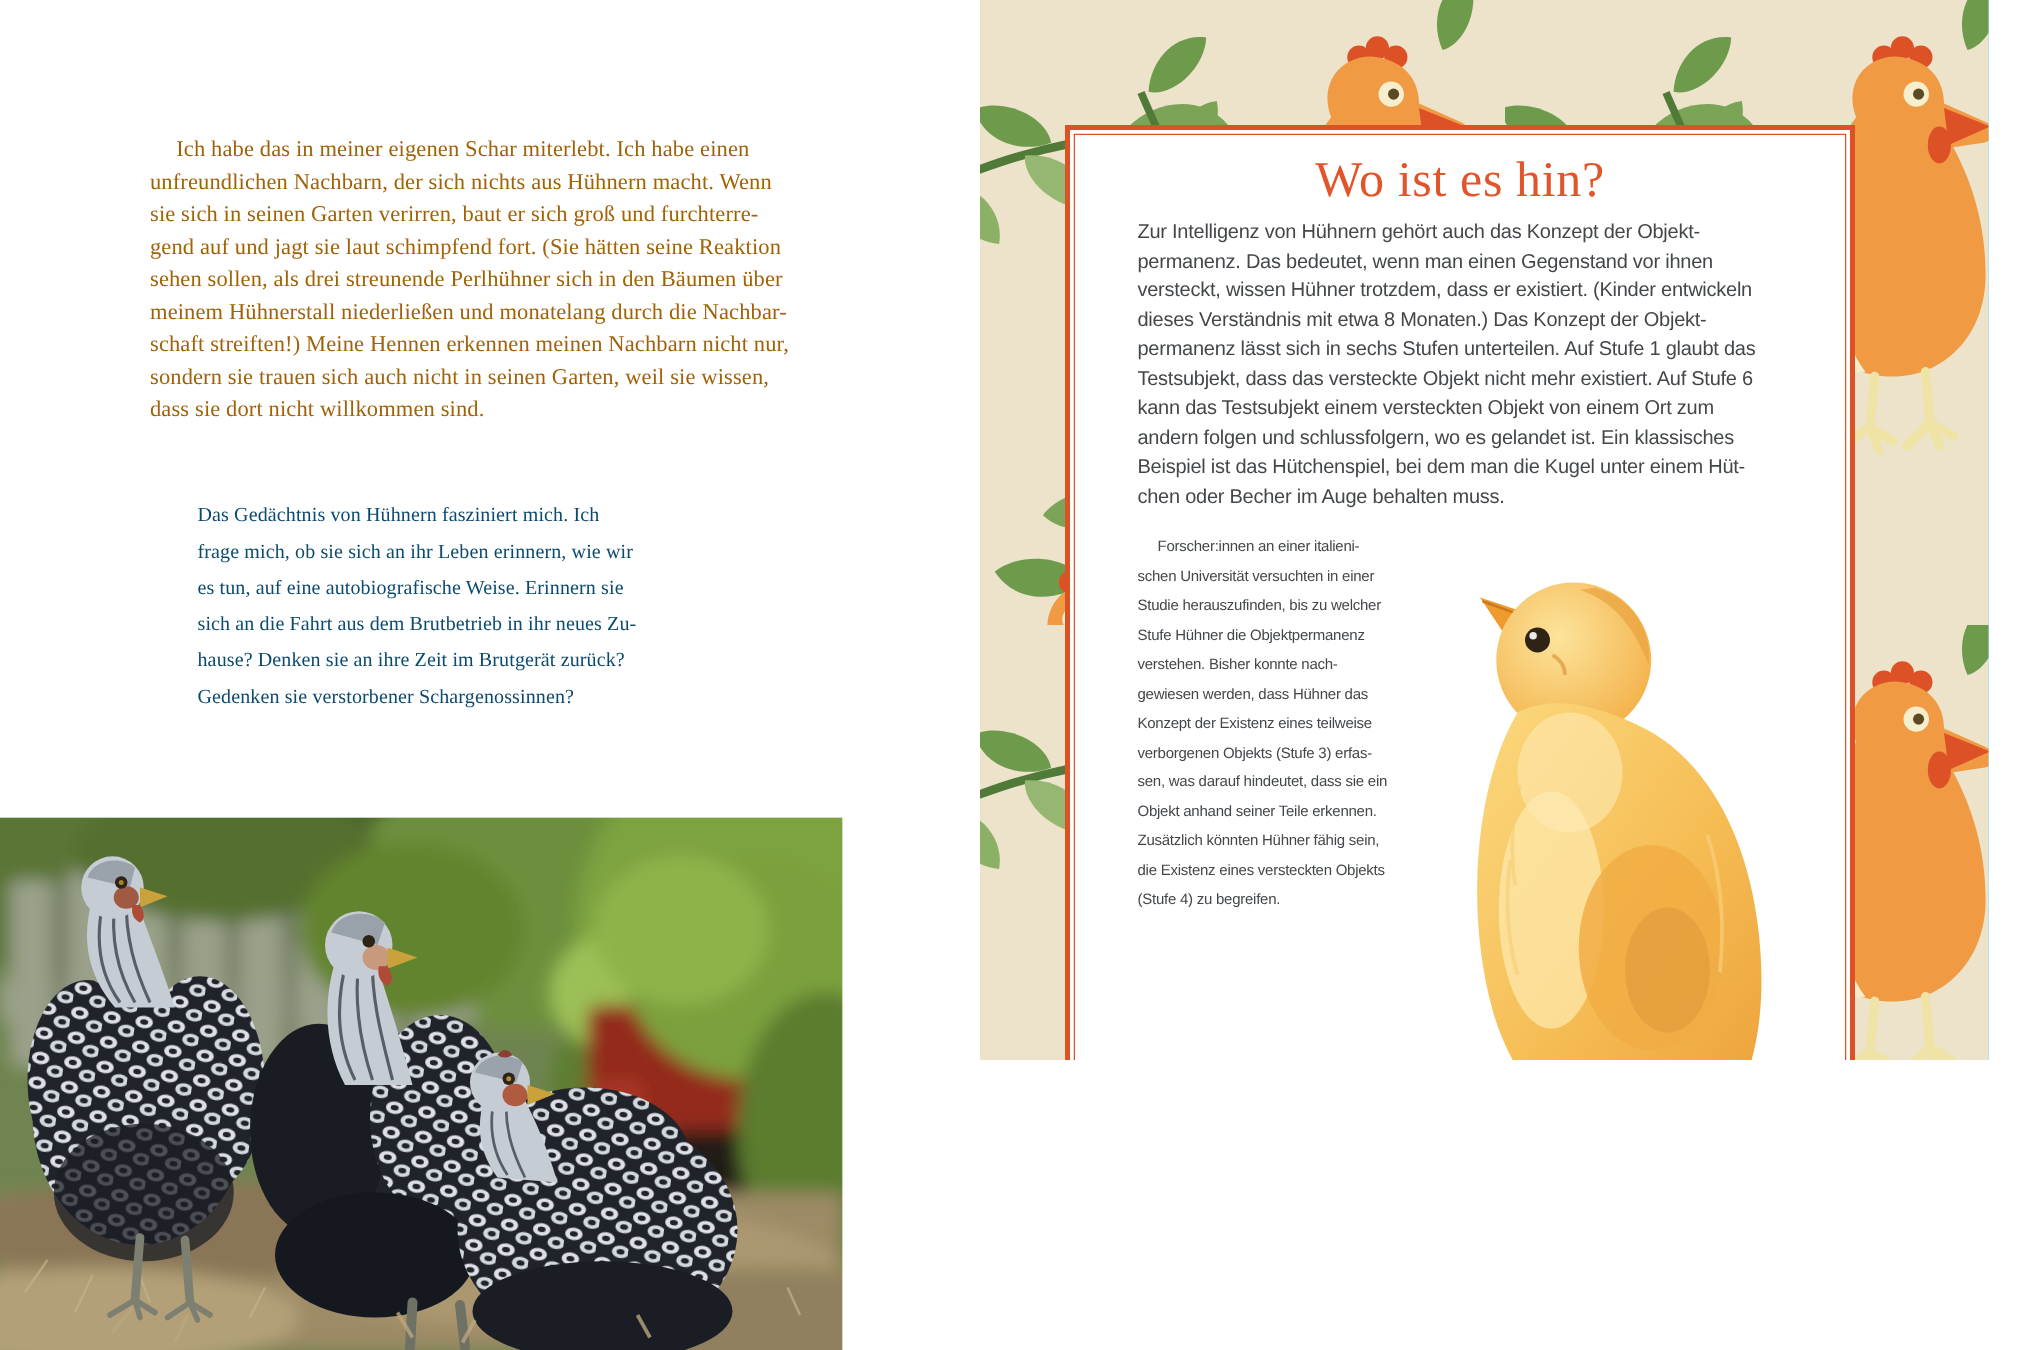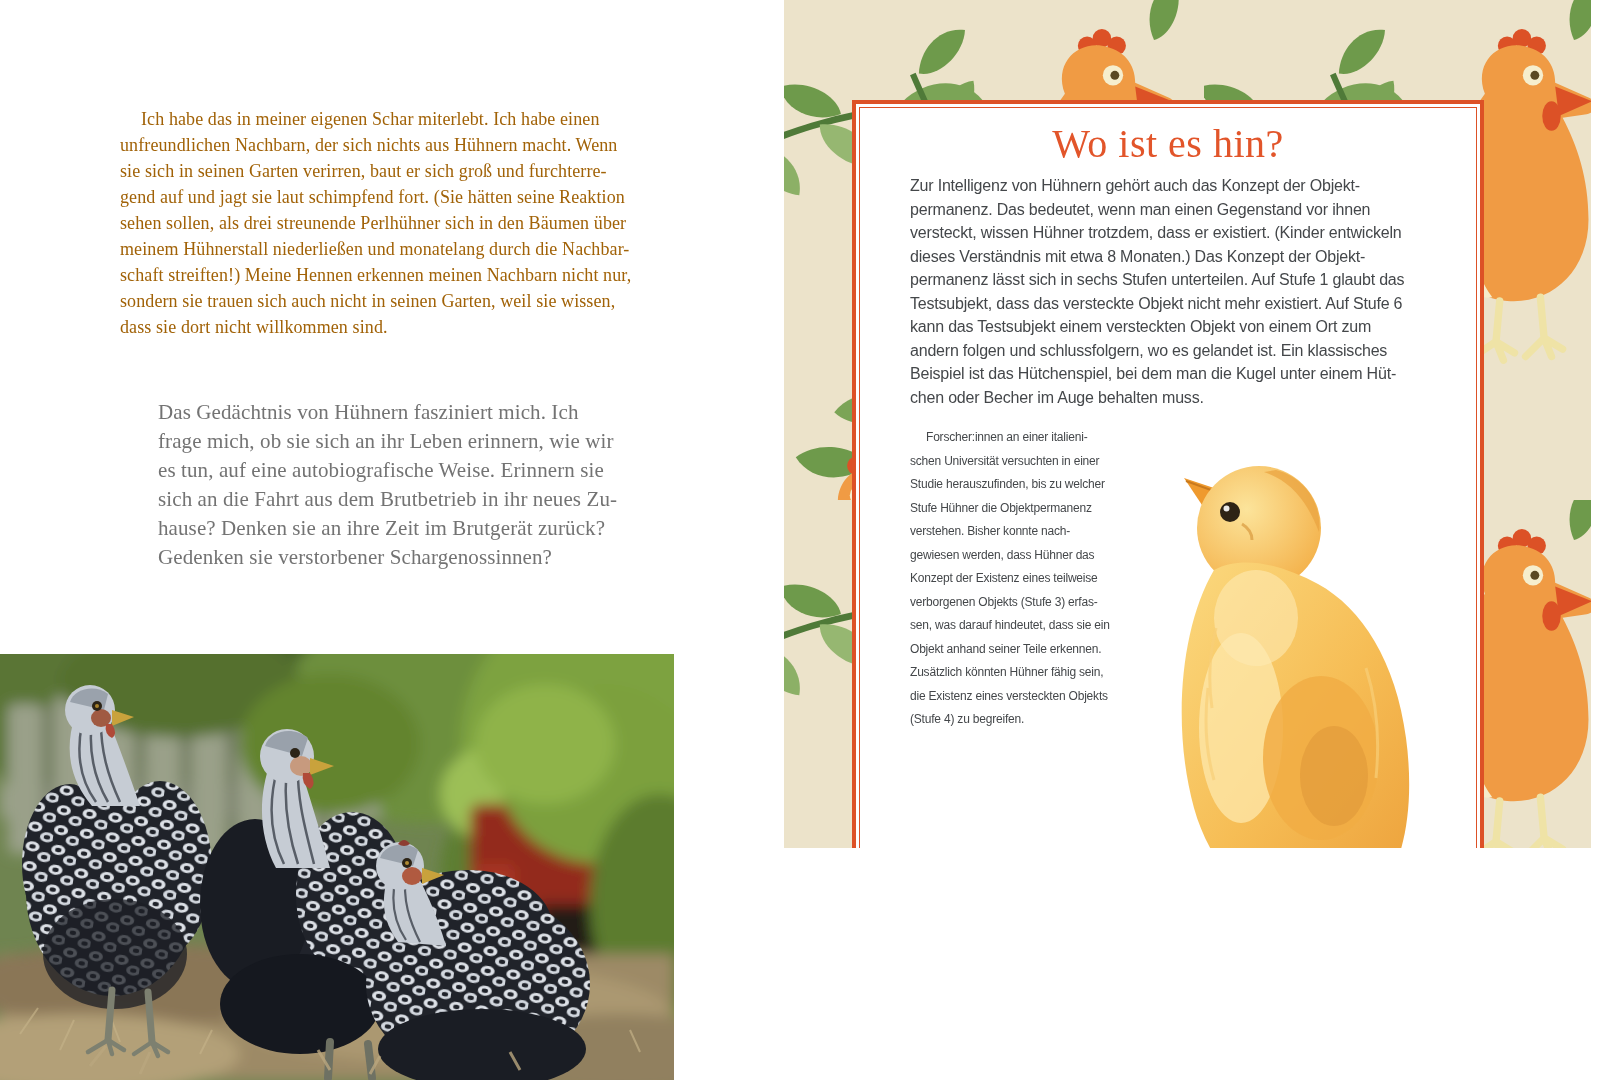--- a/index.html
+++ b/index.html
@@ -7,21 +7,21 @@
        font-family:"Liberation Serif", serif;}
 
   .spread{position:absolute;inset:0;}
 
   
   .left-page{position:absolute;left:0;top:0;width:810px;height:1080px;background:#ffffff;}
   .body-par{position:absolute;left:120px;top:106px;width:600px;
             font-size:18px;line-height:26px;color:#a16207;
             white-space:pre-line;text-indent:21px;letter-spacing:0.1px;}
   .pull-quote{position:absolute;left:158px;top:398px;width:510px;
-              font-size:21px;line-height:29px;color:#737373;
+              font-size:16px;line-height:29px;color:#0c4a6e;
               white-space:pre-line;letter-spacing:0.1px;}
   .hens-photo{position:absolute;left:0;top:654px;width:674px;height:426px;overflow:hidden;}
 
   
   .right-page{position:absolute;left:784px;top:0;width:807px;height:848px;background:#7dd3fc;overflow:hidden;}
   .pattern-svg{position:absolute;left:0;top:0;}
 
   .feature-box{position:absolute;left:68px;top:100px;width:632px;height:870px;
                background:#ffffff;border:4px solid #dd5126;box-sizing:border-box;
                padding:3px;z-index:1;}

